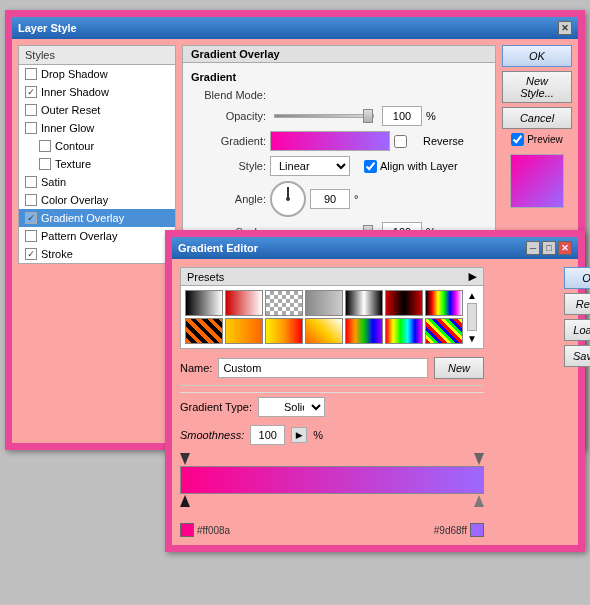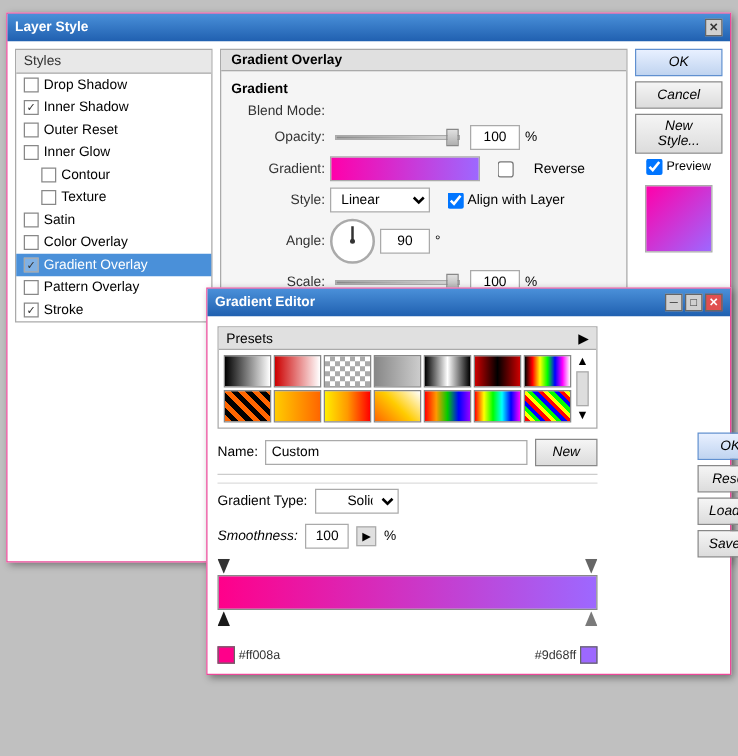--- a/index.html
+++ b/index.html
@@ -1,21 +1,21 @@
 <!DOCTYPE html>
 <html><head>
   <meta charset="utf-8">
   <style>
     * { box-sizing: border-box; margin: 0; padding: 0; }
     body { font-family: 'Segoe UI', Tahoma, Arial, sans-serif; font-size: 11px; background: #c0c0c0; }
 
     .window {
       position: absolute;
-      background: #ffffff;
-      border: 1px solid #ec4899;
+      background: #fca5a5;
+      border: 7px solid #ec4899;
       box-shadow: 2px 2px 6px rgba(0,0,0,0.4);
     }
 
     .title-bar {
       background: linear-gradient(to bottom, #4a90d9, #2060b0);
       color: white;
       padding: 4px 6px;
       font-size: 11px;
       font-weight: bold;
       display: flex;
@@ -317,21 +317,20 @@
     .ps-rainbow-stripes { background: repeating-linear-gradient(45deg, #ff0000, #ff0000 3px, #ffff00 3px, #ffff00 6px, #00ff00 6px, #00ff00 9px, #0000ff 9px, #0000ff 12px); }
 
     .ge-main {
       position: relative;
       margin-right: 74px;
     }
 
     .ge-outer {
       display: flex;
       gap: 0;
-      align-items: center;
     }
 
     .name-row {
       display: flex;
       align-items: center;
       gap: 6px;
       margin-bottom: 6px;
     }
 
     .name-label { font-size: 11px; }
@@ -473,21 +472,21 @@
             <div class="slider-track" style="width:100px; flex:none;">
               <div class="slider-thumb"></div>
             </div>
             <input class="number-input" type="text" value="100" style="">
             <span>%</span>
           </div>
 
           <div class="form-row">
             <span class="form-label">Gradient:</span>
             <div class="gradient-preview"></div>
-            <div class="checkbox-row" style="margin-left:10px;gap:16px;">
+            <div class="checkbox-row" style="margin-left:0;gap:16px;">
               <input type="checkbox" style="">
               <span>Reverse</span>
             </div>
           </div>
 
           <div class="form-row">
             <span class="form-label">Style:</span>
             <select class="select-input" style="width:80px;">
               <option>Linear</option>
             </select>
@@ -514,22 +513,22 @@
             </div>
             <input class="number-input" type="text" value="100" style="">
             <span>%</span>
           </div>
         </div>
       </div>
     </div>
 
     <div class="right-buttons">
       <button class="btn primary">OK</button>
+      <button class="btn">New Style...</button>
       <button class="btn">Cancel</button>
-      <button class="btn">New Style...</button>
       <div class="preview-label">
         <input type="checkbox" checked="" style="">
         <span>Preview</span>
       </div>
       <div class="preview-box"></div>
     </div>
   </div>
 </div>
 
 <div class="window gradient-editor-window">

